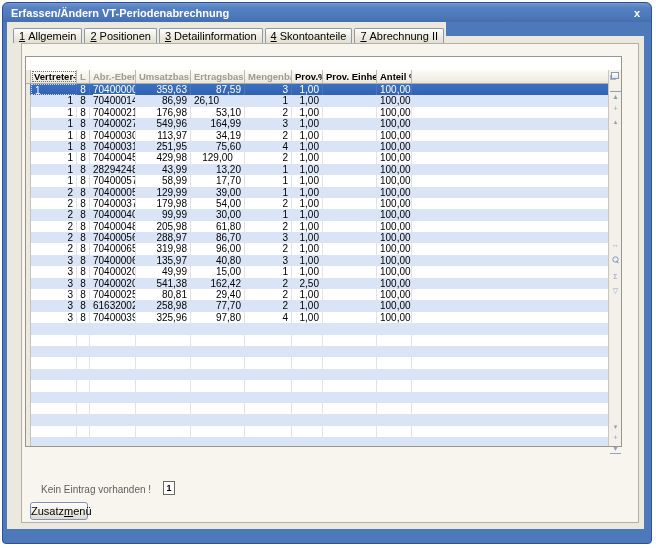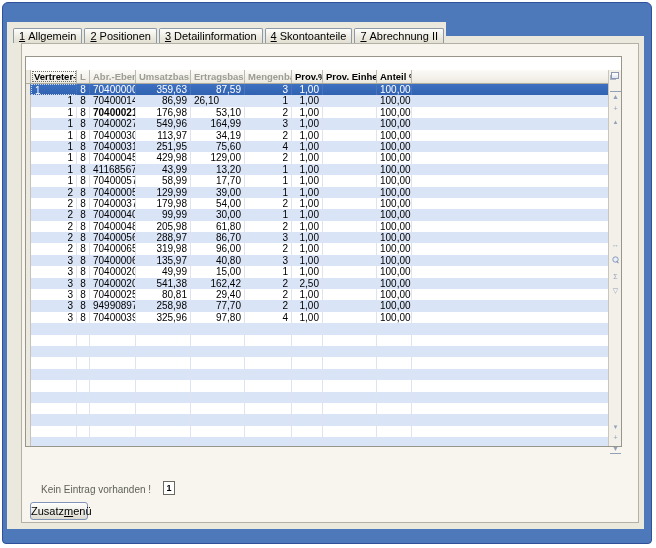--- a/index.html
+++ b/index.html
@@ -92,20 +92,24 @@
     background:linear-gradient(180deg,#fdfdfb,#f1f0ea 45%,#dddbd0);
     font-size:11px;text-align:center;line-height:16px;color:#000;cursor:default;
     box-shadow:inset 0 1px 0 #ffffff;}
   .menu-btn .accel{text-decoration:underline;}
 </style>
 </head>
 <body>
 
 <div class="window">
 
+  <div class="titlebar">
+    <span class="ttl">Erfassen/Ändern VT-Periodenabrechnung</span>
+    <span class="close">x</span>
+  </div>
 
   <div class="client">
 
     <div class="tabstrip" id="tabstrip">
 
     <span class="tab"><span class="num u">1</span><span>Allgemein</span></span>
         <span class="tab"><span class="num u">2</span><span>Positionen</span></span>
         <span class="tab"><span class="num u">3</span><span>Detailinformation</span></span>
         <span class="tab"><span class="num u">4</span><span>Skontoanteile</span></span>
         <span class="tab"><span class="num u">7</span><span>Abrechnung II</span></span>
@@ -131,21 +135,21 @@
             <span class="hcell" style="width: 35px; text-align: left;">Anteil %</span>
             <span class="hcell filler"></span>
           </div>
 
         <div class="rows-viewport" id="rowsviewport">
 
         <div class="row selected">
               <span class="cell rstrip"></span>
               <span class="cell focus-cell" style="width: 46px; text-align: right;">1</span>
               <span class="cell" style="width: 13px; text-align: center;">8</span>
-              <span class="cell" style="width: 46px; text-align: left;">70400000</span>
+              <span class="cell" style="width: 46px; text-align: left; text-decoration: underline;">70400000</span>
               <span class="cell" style="width: 55px; text-align: right;">359,63</span>
               <span class="cell" style="width: 54px; text-align: right;">87,59</span>
               <span class="cell" style="width: 47px; text-align: right;">3</span>
               <span class="cell" style="width: 31px; text-align: right;">1,00</span>
               <span class="cell" style="width: 54px; text-align: right;"></span>
               <span class="cell" style="width: 35px; text-align: right;">100,00</span>
               <span class="cell filler"></span>
             </div>
             <div class="row stripe">
               <span class="cell rstrip"></span>
@@ -157,21 +161,21 @@
               <span class="cell" style="width: 47px; text-align: right;">1</span>
               <span class="cell" style="width: 31px; text-align: right;">1,00</span>
               <span class="cell" style="width: 54px; text-align: right;"></span>
               <span class="cell" style="width: 35px; text-align: right;">100,00</span>
               <span class="cell filler"></span>
             </div>
             <div class="row">
               <span class="cell rstrip"></span>
               <span class="cell" style="width: 46px; text-align: right;">1</span>
               <span class="cell" style="width: 13px; text-align: center;">8</span>
-              <span class="cell" style="width: 46px; text-align: left; font-weight: bold;">70400021</span>
+              <span class="cell" style="width: 46px; text-align: left;">70400021</span>
               <span class="cell" style="width: 55px; text-align: right;">176,98</span>
               <span class="cell" style="width: 54px; text-align: right;">53,10</span>
               <span class="cell" style="width: 47px; text-align: right;">2</span>
               <span class="cell" style="width: 31px; text-align: right;">1,00</span>
               <span class="cell" style="width: 54px; text-align: right;"></span>
               <span class="cell" style="width: 35px; text-align: right;">100,00</span>
               <span class="cell filler"></span>
             </div>
             <div class="row stripe">
               <span class="cell rstrip"></span>
@@ -211,32 +215,32 @@
               <span class="cell" style="width: 54px; text-align: right;"></span>
               <span class="cell" style="width: 35px; text-align: right;">100,00</span>
               <span class="cell filler"></span>
             </div>
             <div class="row">
               <span class="cell rstrip"></span>
               <span class="cell" style="width: 46px; text-align: right;">1</span>
               <span class="cell" style="width: 13px; text-align: center;">8</span>
               <span class="cell" style="width: 46px; text-align: left;">70400045</span>
               <span class="cell" style="width: 55px; text-align: right;">429,98</span>
-              <span class="cell" style="width: 54px; text-align: right;">129,00</span>
-              <span class="cell" style="width: 47px; text-align: right;">2</span>
-              <span class="cell" style="width: 31px; text-align: right;">1,00</span>
-              <span class="cell" style="width: 54px; text-align: right;"></span>
-              <span class="cell" style="width: 35px; text-align: right;">100,00</span>
-              <span class="cell filler"></span>
-            </div>
-            <div class="row stripe">
-              <span class="cell rstrip"></span>
-              <span class="cell" style="width: 46px; text-align: right;">1</span>
-              <span class="cell" style="width: 13px; text-align: center;">8</span>
-              <span class="cell" style="width: 46px; text-align: left;">41168567</span>
+              <span class="cell" style="width: 54px; text-align: center;">129,00</span>
+              <span class="cell" style="width: 47px; text-align: right;">2</span>
+              <span class="cell" style="width: 31px; text-align: right;">1,00</span>
+              <span class="cell" style="width: 54px; text-align: right;"></span>
+              <span class="cell" style="width: 35px; text-align: right;">100,00</span>
+              <span class="cell filler"></span>
+            </div>
+            <div class="row stripe">
+              <span class="cell rstrip"></span>
+              <span class="cell" style="width: 46px; text-align: right;">1</span>
+              <span class="cell" style="width: 13px; text-align: center;">8</span>
+              <span class="cell" style="width: 46px; text-align: left;">28294248</span>
               <span class="cell" style="width: 55px; text-align: right;">43,99</span>
               <span class="cell" style="width: 54px; text-align: right;">13,20</span>
               <span class="cell" style="width: 47px; text-align: right;">1</span>
               <span class="cell" style="width: 31px; text-align: right;">1,00</span>
               <span class="cell" style="width: 54px; text-align: right;"></span>
               <span class="cell" style="width: 35px; text-align: right;">100,00</span>
               <span class="cell filler"></span>
             </div>
             <div class="row">
               <span class="cell rstrip"></span>
@@ -378,21 +382,21 @@
               <span class="cell" style="width: 47px; text-align: right;">2</span>
               <span class="cell" style="width: 31px; text-align: right;">1,00</span>
               <span class="cell" style="width: 54px; text-align: right;"></span>
               <span class="cell" style="width: 35px; text-align: right;">100,00</span>
               <span class="cell filler"></span>
             </div>
             <div class="row stripe">
               <span class="cell rstrip"></span>
               <span class="cell" style="width: 46px; text-align: right;">3</span>
               <span class="cell" style="width: 13px; text-align: center;">8</span>
-              <span class="cell" style="width: 46px; text-align: left;">94990897</span>
+              <span class="cell" style="width: 46px; text-align: left;">61632002</span>
               <span class="cell" style="width: 55px; text-align: right;">258,98</span>
               <span class="cell" style="width: 54px; text-align: right;">77,70</span>
               <span class="cell" style="width: 47px; text-align: right;">2</span>
               <span class="cell" style="width: 31px; text-align: right;">1,00</span>
               <span class="cell" style="width: 54px; text-align: right;"></span>
               <span class="cell" style="width: 35px; text-align: right;">100,00</span>
               <span class="cell filler"></span>
             </div>
             <div class="row">
               <span class="cell rstrip"></span>

